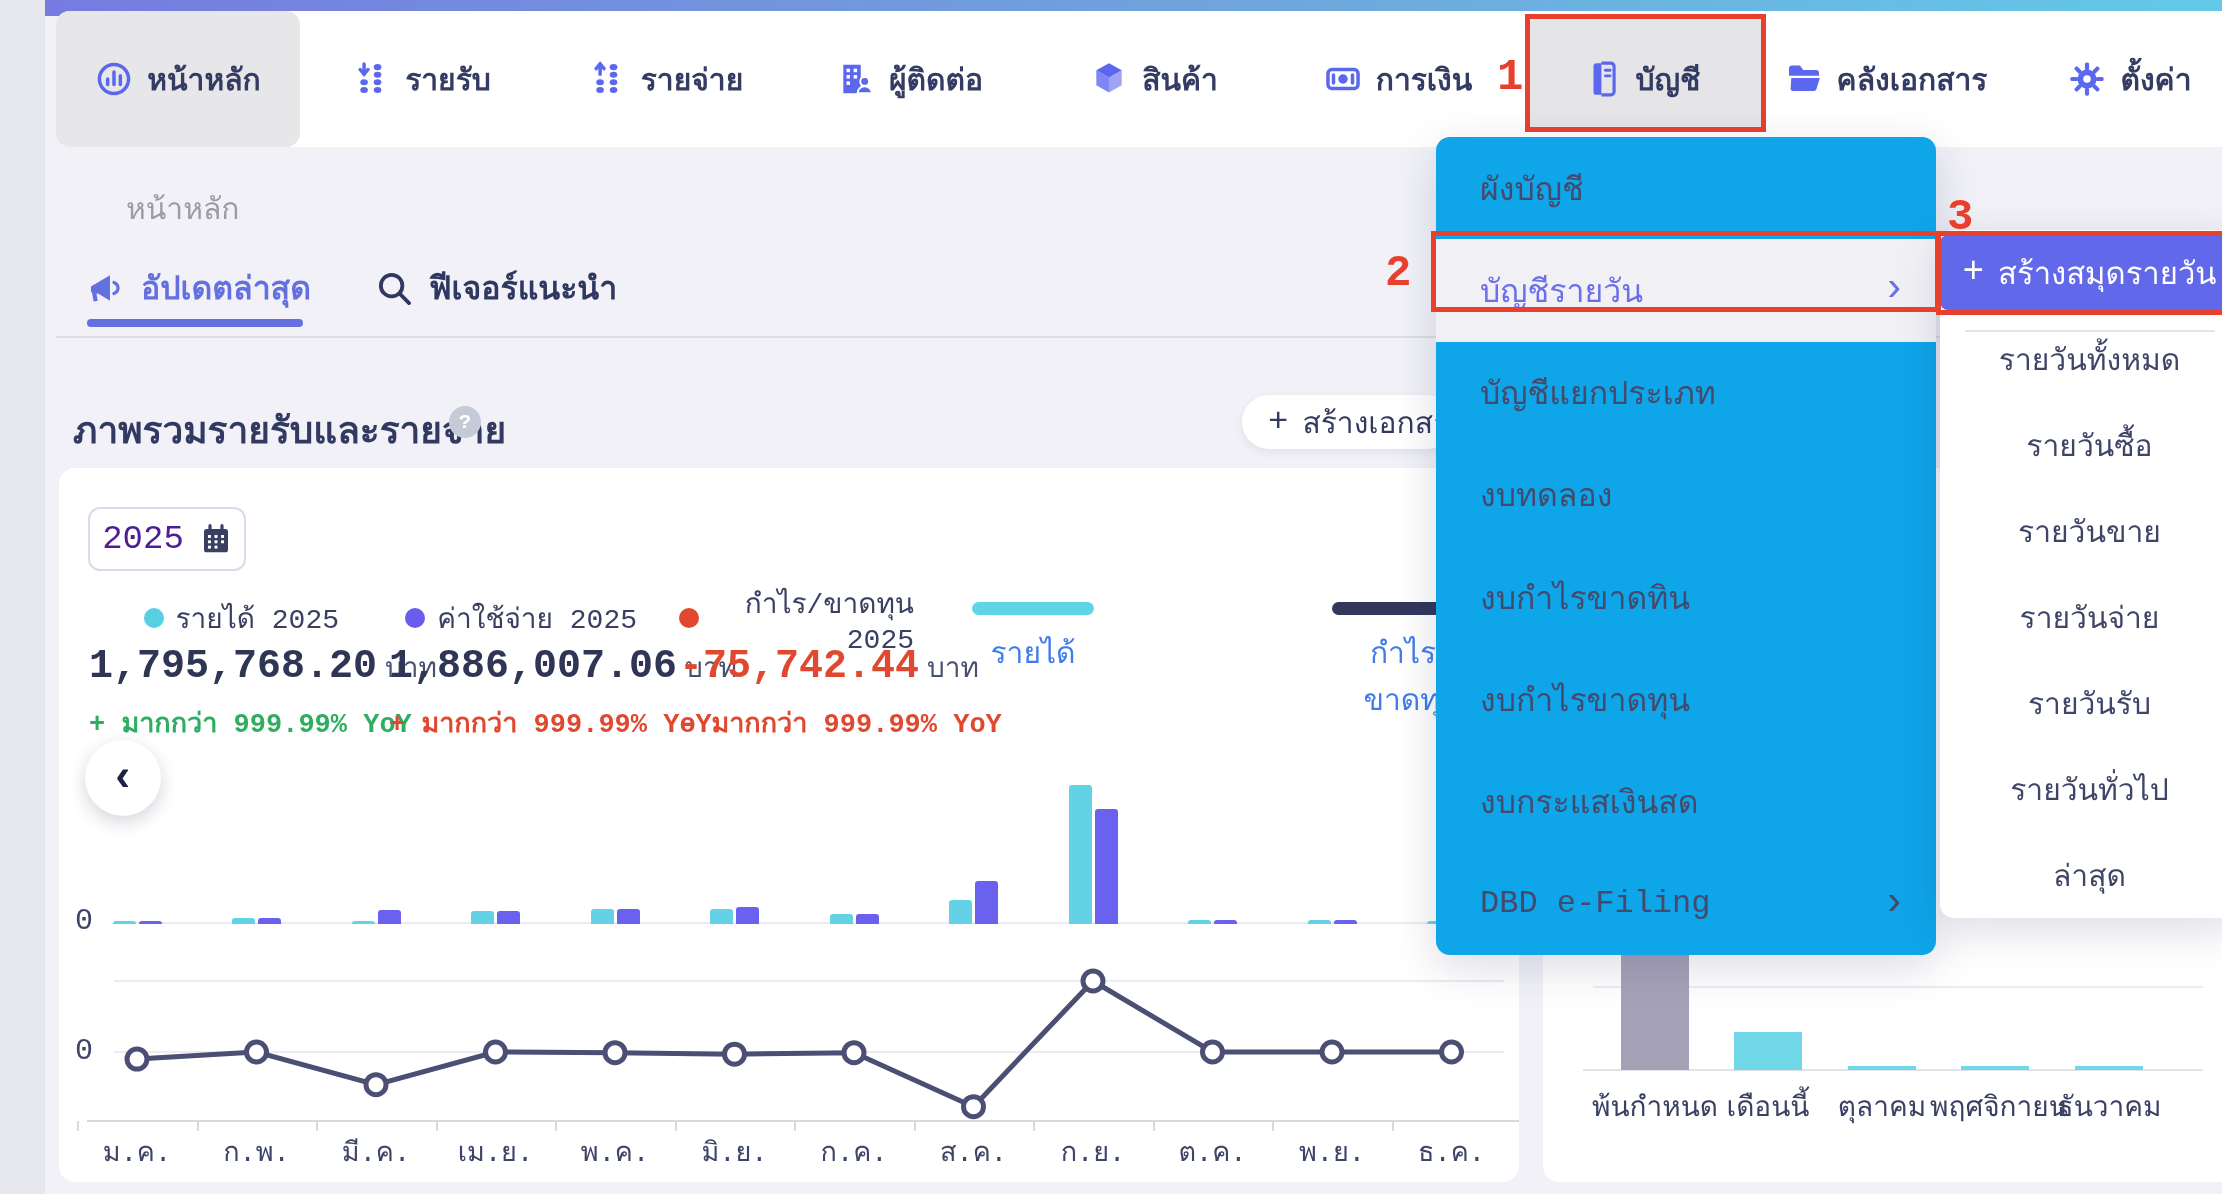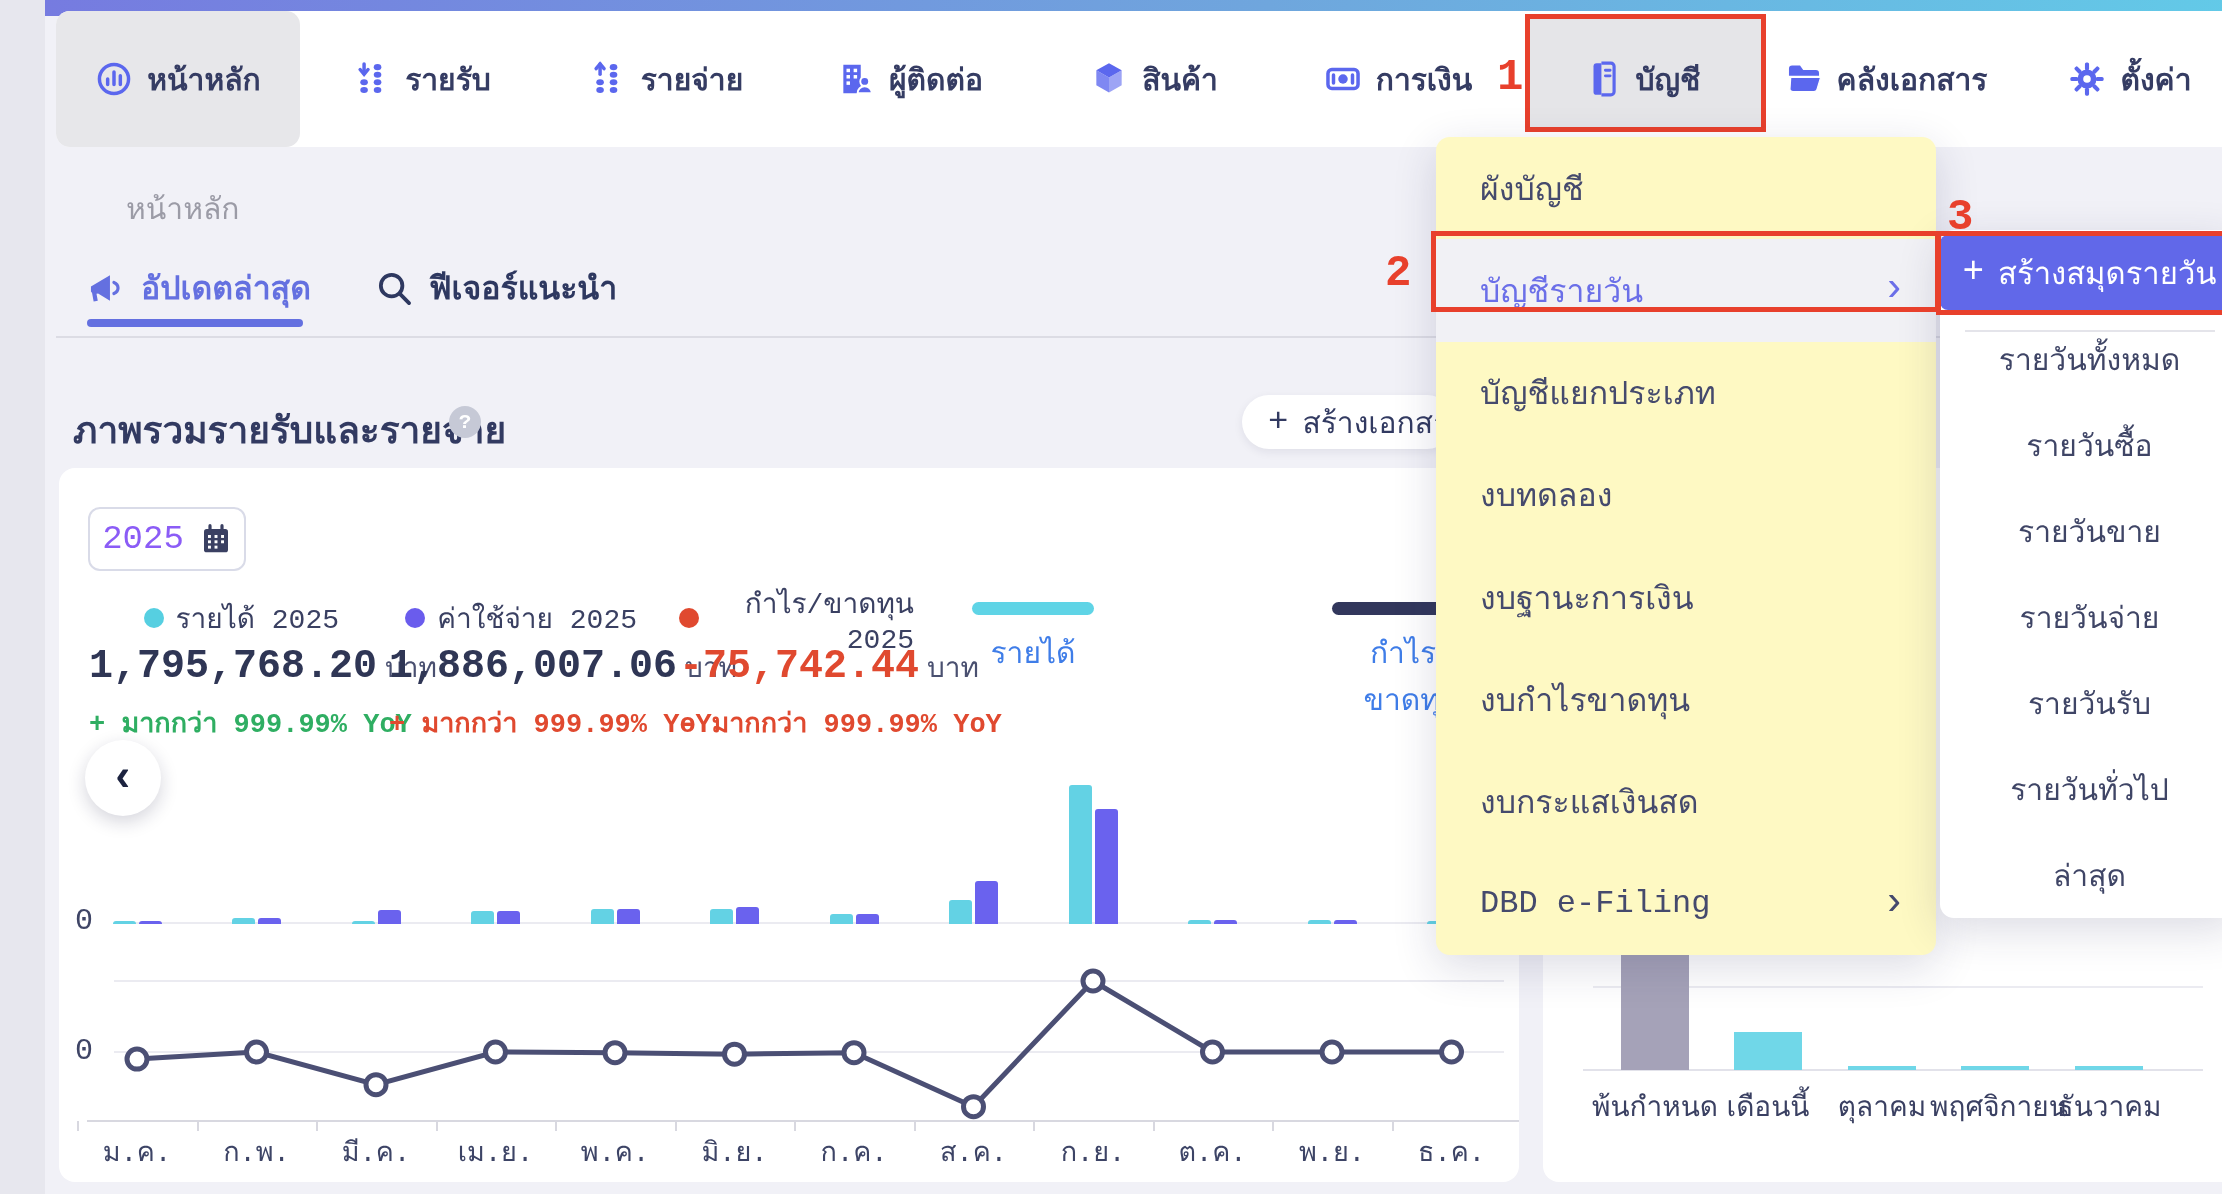--- a/index.html
+++ b/index.html
@@ -40,21 +40,21 @@
   .plus-glyph { font-size:34px; color:#323a61; font-weight:normal; }
 
   
   .card { position:absolute; background:#fff; border-radius:16px; }
   .main-card { left:14px; top:468px; width:1460px; height:714px; z-index:1; }
   .right-card { left:1498px; top:468px; width:710px; height:714px; z-index:1; }
 
   
   .year-box { position:absolute; left:29px; top:39px; width:158px; height:64px; border:2px solid #d9dbe8;
     border-radius:12px; display:flex; align-items:center; justify-content:center; gap:16px; cursor:pointer;}
-  .year-box .yr { font-size:34px; color:#8b5cf6; }
+  .year-box .yr { font-size:34px; color:#4c1d95; }
   .year-box svg { width:32px; height:32px; }
 
   
   .metric { position:absolute; top:132px; text-align:right; }
   .m1 { left:30px;  width:250px; }
   .m2 { left:330px; width:248px; }
   .m3 { left:620px; width:235px; }
   .metric .lrow { display:flex; justify-content:flex-end; align-items:center; gap:12px; font-size:28px; color:#3a4062; height:36px;}
   .metric .dot { width:20px; height:20px; border-radius:50%; flex:none;}
   .metric .vrow { margin-top:8px; font-size:40px; font-weight:bold; color:#2f3655; white-space:nowrap;}
@@ -84,21 +84,21 @@
     font-size:44px; font-weight:bold; color:#1c2340; z-index:6; cursor:pointer;}
 
   
   #docs-plot { position:absolute; left:0; top:0; width:710px; height:714px; overflow:hidden; }
   .dlabel { position:absolute; top:616px; width:130px; text-align:center; font-size:28px; color:#3a4062; }
 
   
   .check-wrap { position:absolute; left:2184px; top:248px; z-index:2; }
 
   
-  .dropdown { position:absolute; left:1391px; top:137px; width:500px; height:818px; background:#fef9c3;
+  .dropdown { position:absolute; left:1391px; top:137px; width:500px; height:818px; background:#0ea5e9;
     border-radius:14px; box-shadow:0 12px 44px rgba(40,40,90,.16); z-index:10; display:flex; flex-direction:column; overflow:hidden;}
   .menu-row { flex:1; display:flex; align-items:center; padding:0 30px 0 44px; font-size:32px; color:#454a6d; cursor:pointer;}
   .menu-row .grow { flex:1; }
   .menu-row .chev { font-size:40px; color:#454a6d; line-height:1; }
   .menu-row.hl { background:#f1f1f5; color:#6b6fe8;gap:28px; }
   .menu-row.hl .chev { color:#6b6fe8; }
 
   
   .flyout { position:absolute; left:1895px; top:230px; width:299px; height:688px; background:#fff;
     border-radius:14px; box-shadow:0 12px 44px rgba(40,40,90,.16); z-index:11; }
@@ -430,21 +430,21 @@
         <span class="grow">บัญชีรายวัน</span>
         <span class="chev">›</span>
       </div>
     <div class="menu-row">
         <span class="grow">บัญชีแยกประเภท</span>
       </div>
     <div class="menu-row">
         <span class="grow">งบทดลอง</span>
       </div>
     <div class="menu-row">
-        <span class="grow">งบฐานะการเงิน</span>
+        <span class="grow">งบกำไรขาดทิน</span>
       </div>
     <div class="menu-row">
         <span class="grow">งบกำไรขาดทุน</span>
       </div>
     <div class="menu-row">
         <span class="grow">งบกระแสเงินสด</span>
       </div>
     <div class="menu-row">
         <span class="grow">DBD e-Filing</span>
         <span class="chev">›</span>

